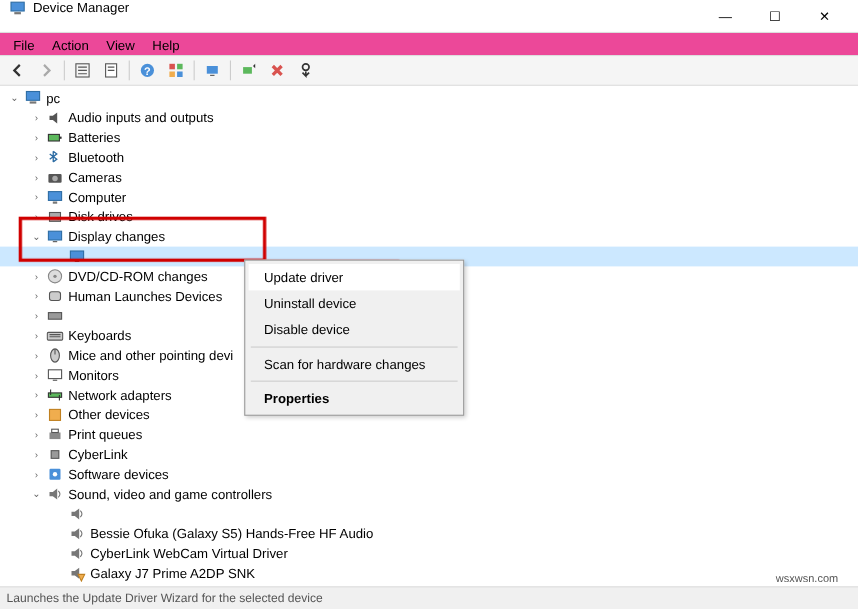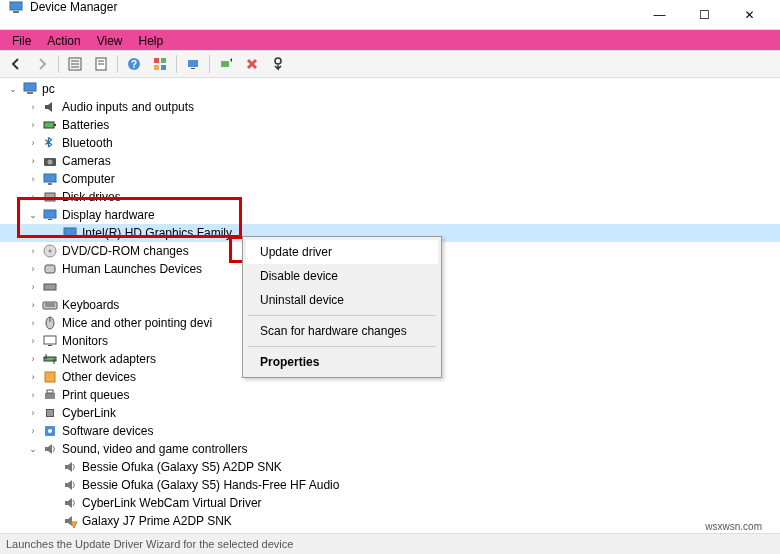--- a/index.html
+++ b/index.html
@@ -215,32 +215,31 @@
     </div>
     <div class="treerow">
       <span class="pad" style="width:26px"></span>
       <span class="chev">⌄</span>
       <span class="devicon">
         <svg width="16" height="16">
           <rect x="2" y="3" width="12" height="8" fill="#4a90d9" stroke="#2e6da4"></rect>
           <rect x="6" y="12" width="4" height="1" fill="#555"></rect>
         </svg>
       </span>
-      <span class="label">Display hardware</span>
+      <span class="label">Display changes</span>
     </div>
     <div class="treerow selected">
       <span class="pad" style="width:46px"></span>
       <span class="chev"></span>
       <span class="devicon">
         <svg width="16" height="16">
           <rect x="2" y="3" width="12" height="8" fill="#4a90d9" stroke="#2e6da4"></rect>
           <rect x="6" y="12" width="4" height="1" fill="#555"></rect>
         </svg>
       </span>
-      <span class="label">Intel(R) HD Graphics Family</span>
     </div>
     <div class="treerow">
       <span class="pad" style="width:26px"></span>
       <span class="chev">›</span>
       <span class="devicon">
         <svg width="16" height="16">
           <circle cx="8" cy="8" r="6" fill="#ddd" stroke="#888"></circle>
           <circle cx="8" cy="8" r="1.5" fill="#888"></circle>
         </svg>
       </span>
@@ -367,21 +366,20 @@
     </div>
     <div class="treerow">
       <span class="pad" style="width:46px"></span>
       <span class="chev"></span>
       <span class="devicon">
         <svg width="16" height="16">
           <path d="M3 6 L6 6 L10 3 L10 13 L6 10 L3 10 Z" fill="#777"></path>
           <path d="M11 5 Q14 8 11 11" stroke="#777" fill="none"></path>
         </svg>
       </span>
-      <span class="label">Bessie Ofuka (Galaxy S5) A2DP SNK</span>
     </div>
     <div class="treerow">
       <span class="pad" style="width:46px"></span>
       <span class="chev"></span>
       <span class="devicon">
         <svg width="16" height="16">
           <path d="M3 6 L6 6 L10 3 L10 13 L6 10 L3 10 Z" fill="#777"></path>
           <path d="M11 5 Q14 8 11 11" stroke="#777" fill="none"></path>
         </svg>
       </span>
@@ -418,24 +416,24 @@
           <path d="M9 9 L15 9 L12 15 Z" fill="#f0ad4e" stroke="#c08020"></path>
         </svg>
       </span>
       <span class="label">Galaxy J7 Prime Hands-Free HF Audio</span>
     </div>
   </div>
 
 <div class="highlight-box" style="top:197px; left:17px; width:225px; height:41px;"></div>
 <div class="highlight-box" style="top:236px; left:229px; width:134px; height:27px;"></div>
 
-<div class="ctxmenu" style="top:236px; left:242px; width:182px;" id="ctxmenu">
+<div class="ctxmenu" style="top:236px; left:222px; width:182px;" id="ctxmenu">
     <div class="ctxitem hl">Update driver</div>
+    <div class="ctxitem">Uninstall device</div>
     <div class="ctxitem">Disable device</div>
-    <div class="ctxitem">Uninstall device</div>
     <div class="ctxsep"></div>
     <div class="ctxitem">Scan for hardware changes</div>
     <div class="ctxsep"></div>
     <div class="ctxitem bold">Properties</div>
   </div>
 
 <div class="statusbar">
   <span>Launches the Update Driver Wizard for the selected device</span>
 </div>
 

